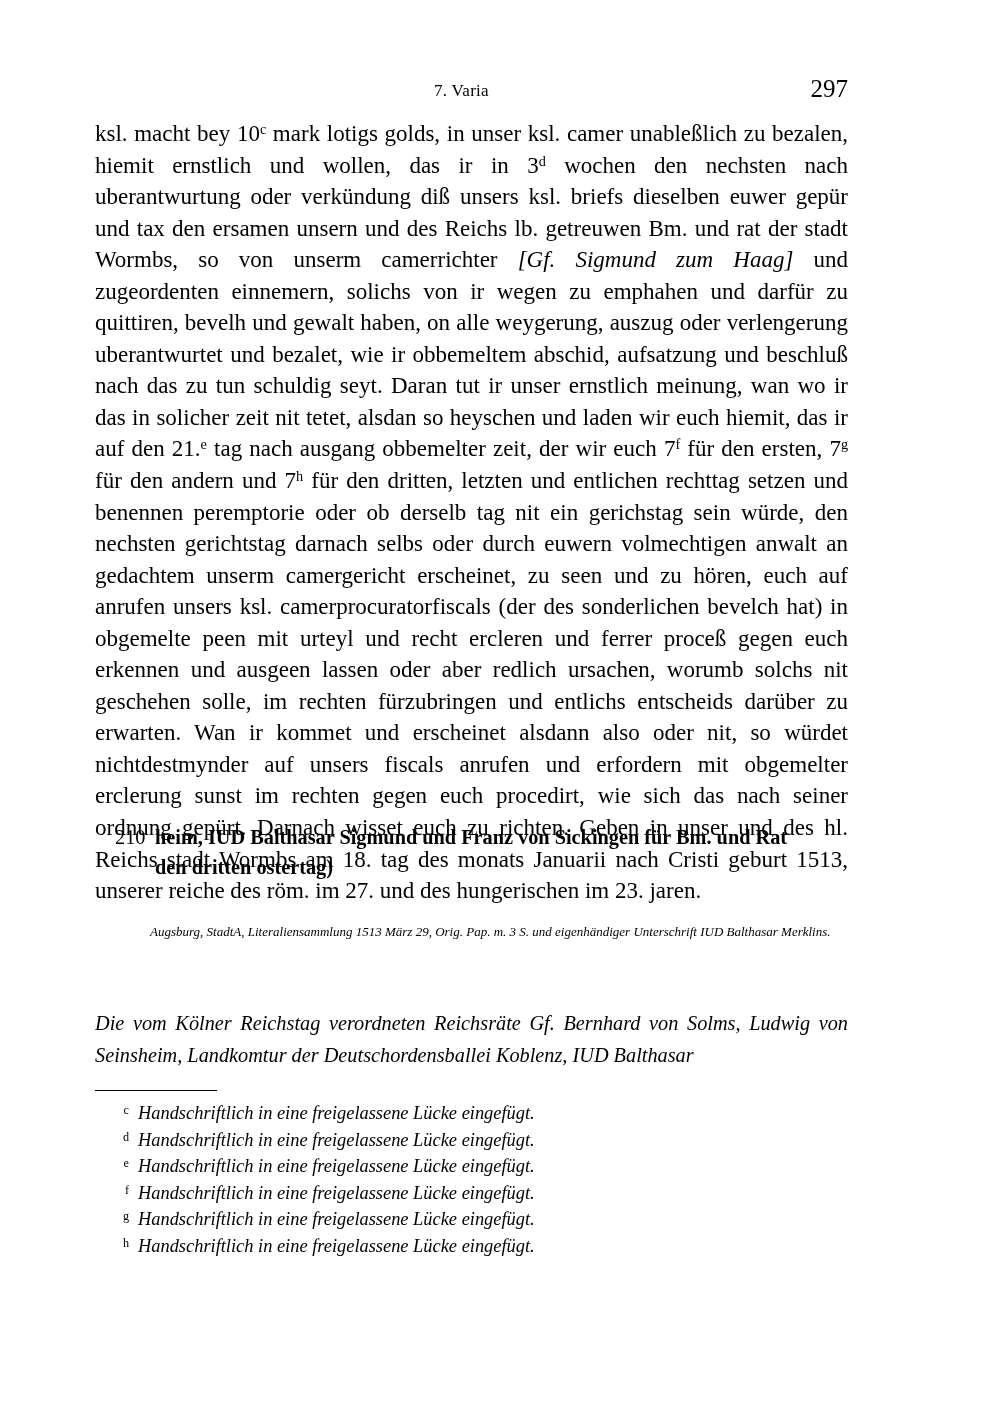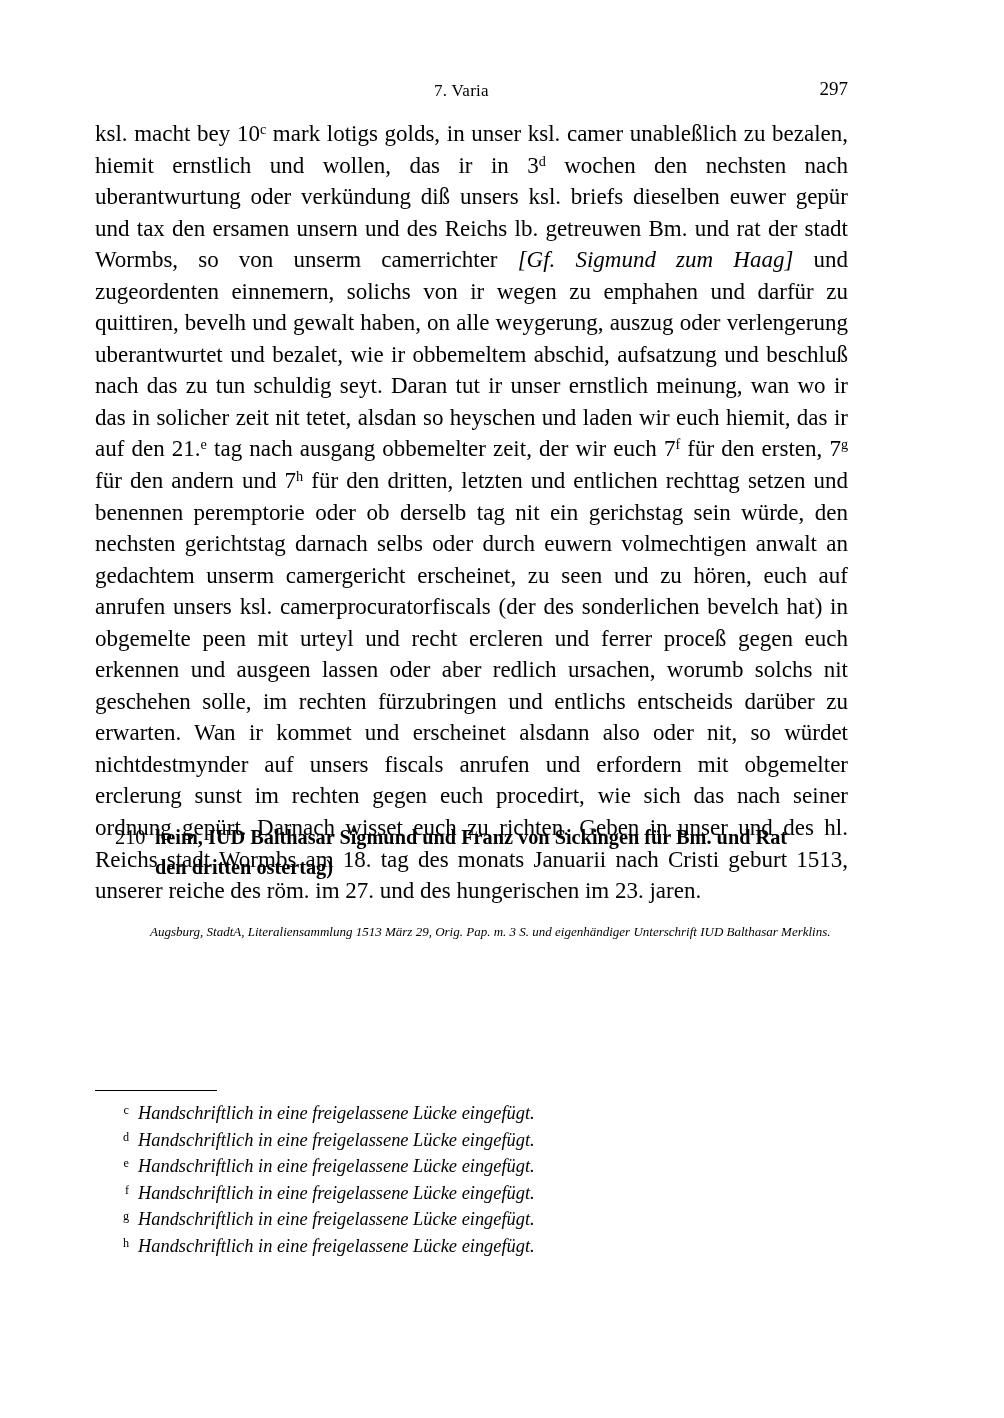--- a/index.html
+++ b/index.html
@@ -36,21 +36,21 @@
   .runhead-title {
     position: absolute;
     left: 339px;
     top: 0;
     letter-spacing: 0.3px;
   }
   .runhead-folio {
     position: absolute;
     right: 0;
     top: -4px;
-    font-size: 19px;
+    font-size: 25px;
     line-height: 30px;
   }
 
   
   .textblock {
     position: absolute;
     left: 95px;
     top: 118px;
     width: 753px;
   }
@@ -175,20 +175,21 @@
   <div class="entry">
     <div class="entry-head">
       <span class="entry-num">210</span>
       <div>heim, IUD Balthasar Sigmund und Franz von Sickingen für Bm. und Rat</div>
       <div class="entry-title-last">den dritten ostertag)</div>
     </div>
   </div>
 
   <div class="source-note">Augsburg, StadtA, Literaliensammlung 1513 März 29, Orig. Pap. m. 3 S. und eigenhändiger Unterschrift IUD Balthasar Merklins.</div>
 
+  <div class="regest">Die vom Kölner Reichstag verordneten Reichsräte Gf. Bernhard von Solms, Ludwig von Seinsheim, Landkomtur der Deutschordensballei Koblenz, IUD Balthasar</div>
 
   <div class="footnotes">
     <div class="fn-rule"></div>
     <div class="fn-row">
       <span class="fn-marker">c</span>
       <span>Handschriftlich in eine freigelassene Lücke eingefügt.</span>
     </div>
     <div class="fn-row">
       <span class="fn-marker">d</span>
       <span>Handschriftlich in eine freigelassene Lücke eingefügt.</span>

